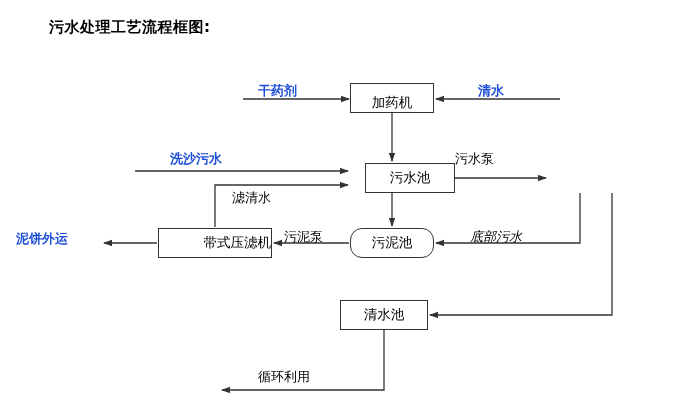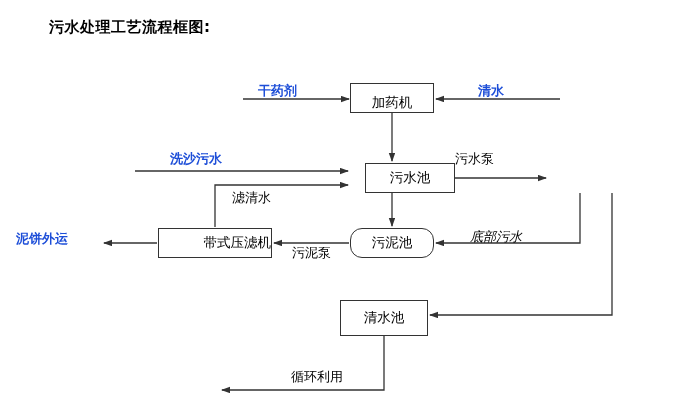--- a/index.html
+++ b/index.html
@@ -117,35 +117,35 @@
 
 
   <div class="node" style="left:158px; top:228px; width:114px; height:30px;justify-content:flex-end;">
     <span>带式压滤机</span>
   </div>
 
   <div class="node" style="left:350px; top:228px; width:84px; height:30px;border-radius:12px;">
     <span>污泥池</span>
   </div>
 
-  <div class="node" style="left:340px; top:300px; width:88px; height:36px;">
+  <div class="node" style="left:340px; top:300px; width:88px; height:30px;">
     <span>清水池</span>
   </div>
 
   <div class="terminal-label" style="left:258px; top:82px;">干药剂</div>
 
   <div class="terminal-label" style="left:478px; top:82px;">清水</div>
 
   <div class="terminal-label" style="left:170px; top:150px;">洗沙污水</div>
 
   <div class="terminal-label" style="left:16px; top:230px;">泥饼外运</div>
 
   <div class="edge-label" style="left:232px; top:189px;">滤清水</div>
 
   <div class="edge-label" style="left:455px; top:150px;">污水泵</div>
 
-  <div class="edge-label" style="left:292px; top:228px;margin-top:16px;">污泥泵</div>
+  <div class="edge-label" style="left:284px; top:228px;">污泥泵</div>
 
   <div class="edge-label" style="left:470px; top:228px;font-style:italic;">底部污水</div>
 
-  <div class="edge-label" style="left:258px; top:368px;margin-left:33px;">循环利用</div>
+  <div class="edge-label" style="left:258px; top:368px;">循环利用</div>
 
 </div>
 
 </body></html>

